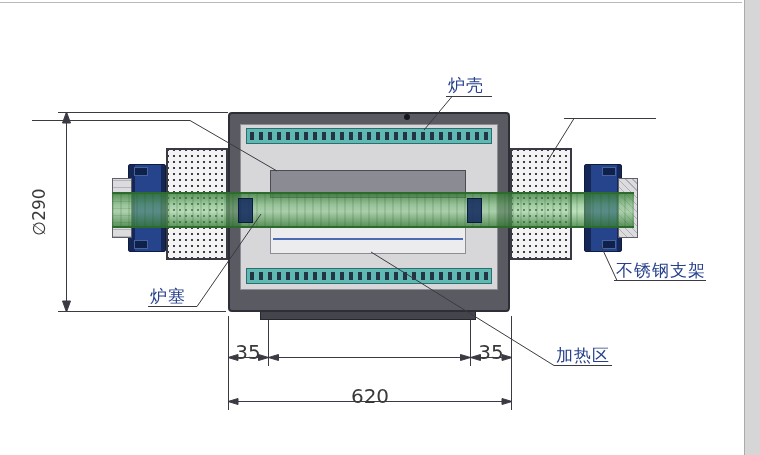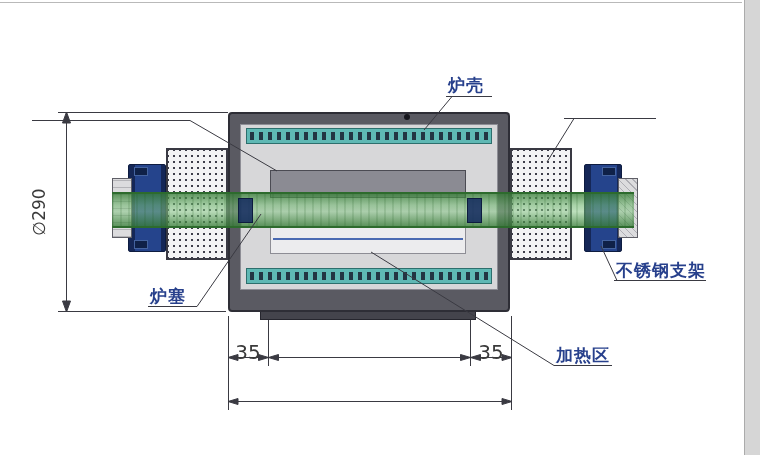--- a/index.html
+++ b/index.html
@@ -47,21 +47,21 @@
   
   #tube{left:112px;top:192px;width:522px;height:36px;z-index:30;border-top:2px solid #2d6b2d;border-bottom:2px solid #2d6b2d;
     background:repeating-linear-gradient(90deg,rgba(30,90,30,.14) 0 2px,rgba(0,0,0,0) 2px 8px),
       linear-gradient(180deg,rgba(58,128,58,.78) 0,rgba(112,182,112,.6) 35%,rgba(134,198,134,.55) 55%,rgba(58,128,58,.78) 100%)}
   .plug{width:15px;height:25px;background:rgba(22,44,96,.88);border:1px solid #0d1c3e;z-index:31}
   #plugLeft{left:238px;top:198px}
   #plugRight{left:467px;top:198px}
 
   
   #overlay{position:absolute;left:0;top:0;z-index:40;pointer-events:none}
-  .cn{position:absolute;color:#27408c;font-size:17px;font-weight:700;letter-spacing:1px;white-space:nowrap;z-index:41}
+  .cn{position:absolute;color:#27408c;font-size:17px;font-weight:400;letter-spacing:1px;white-space:nowrap;z-index:41}
   #lblAlumina{left:34px;top:99px}
   #lblShell{left:448px;top:74px}
   #lblCover{left:566px;top:97px}
   #lblBracket{left:616px;top:259px}
   #lblPlug{left:150px;top:285px}
   #lblHeating{left:556px;top:344px}
   .dim{position:absolute;color:#3a3a3a;font-size:20px;text-align:center;z-index:41}
   #dim35L{left:228px;top:340px;width:40px}
   #dim440{left:290px;top:340px;width:158px}
   #dim35R{left:470px;top:340px;width:42px}
@@ -147,15 +147,16 @@
     </g>
   </svg>
 
   <div class="cn" id="lblShell">炉壳</div>
   <div class="cn" id="lblBracket">不锈钢支架</div>
   <div class="cn" id="lblPlug">炉塞</div>
   <div class="cn" id="lblHeating">加热区</div>
 
   <div class="dim" id="dim35L">35</div>
   <div class="dim" id="dim35R">35</div>
+  <div class="dim" id="dim620">620</div>
   <div class="dim" id="dimDia">∅290</div>
 
 </div>
 
 </body></html>

